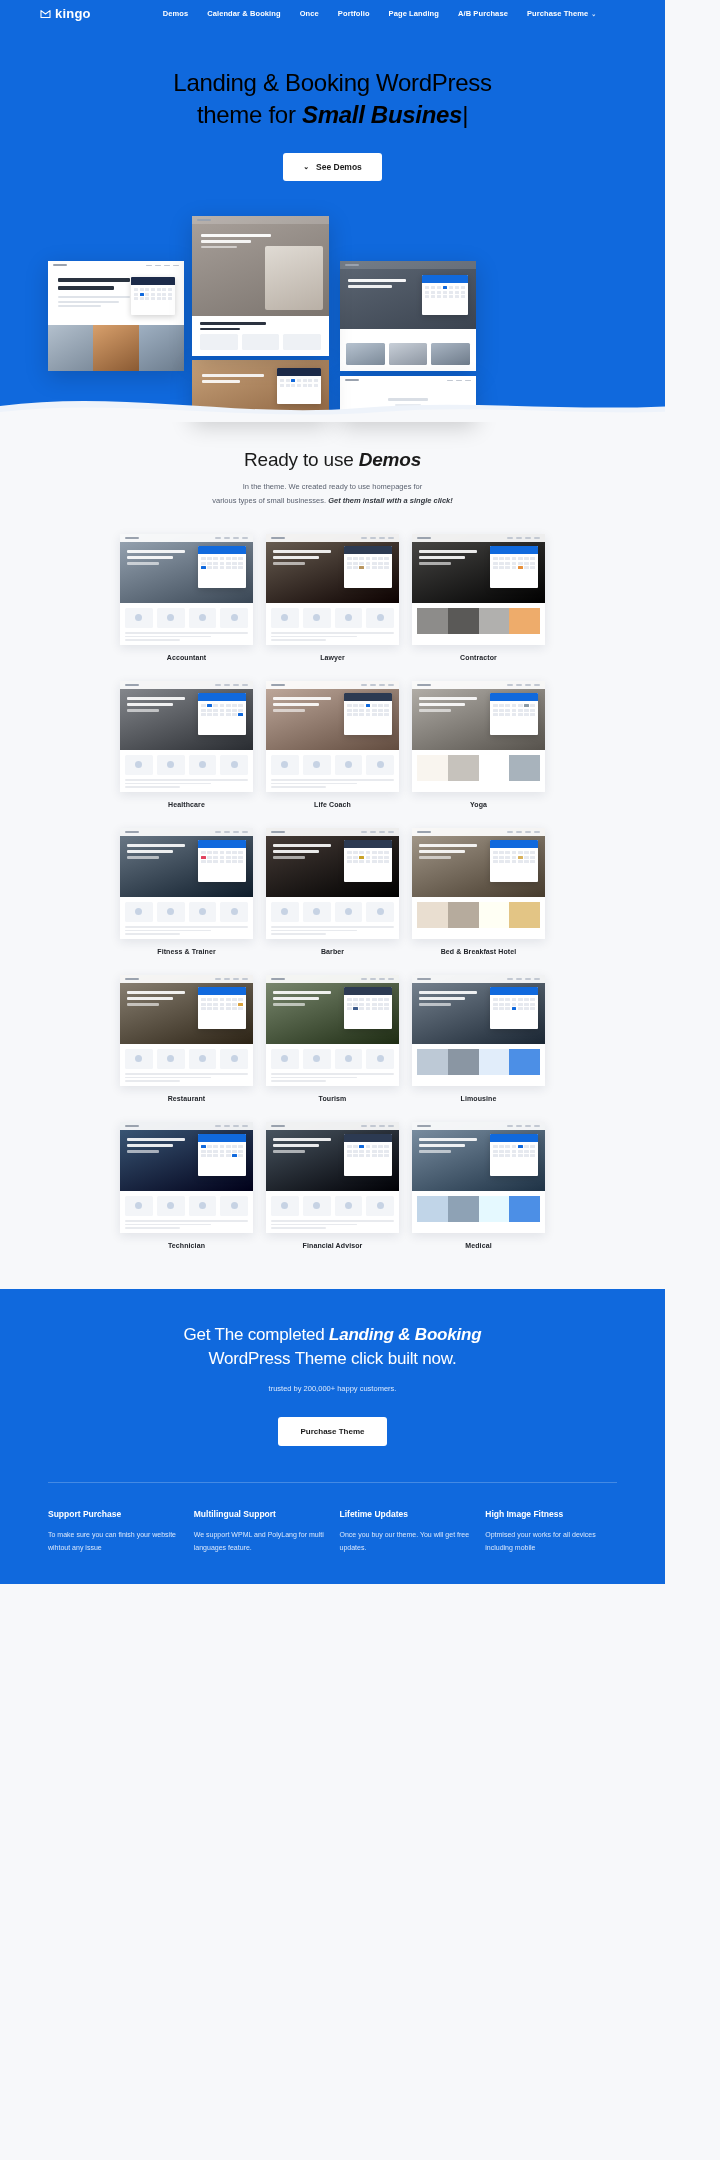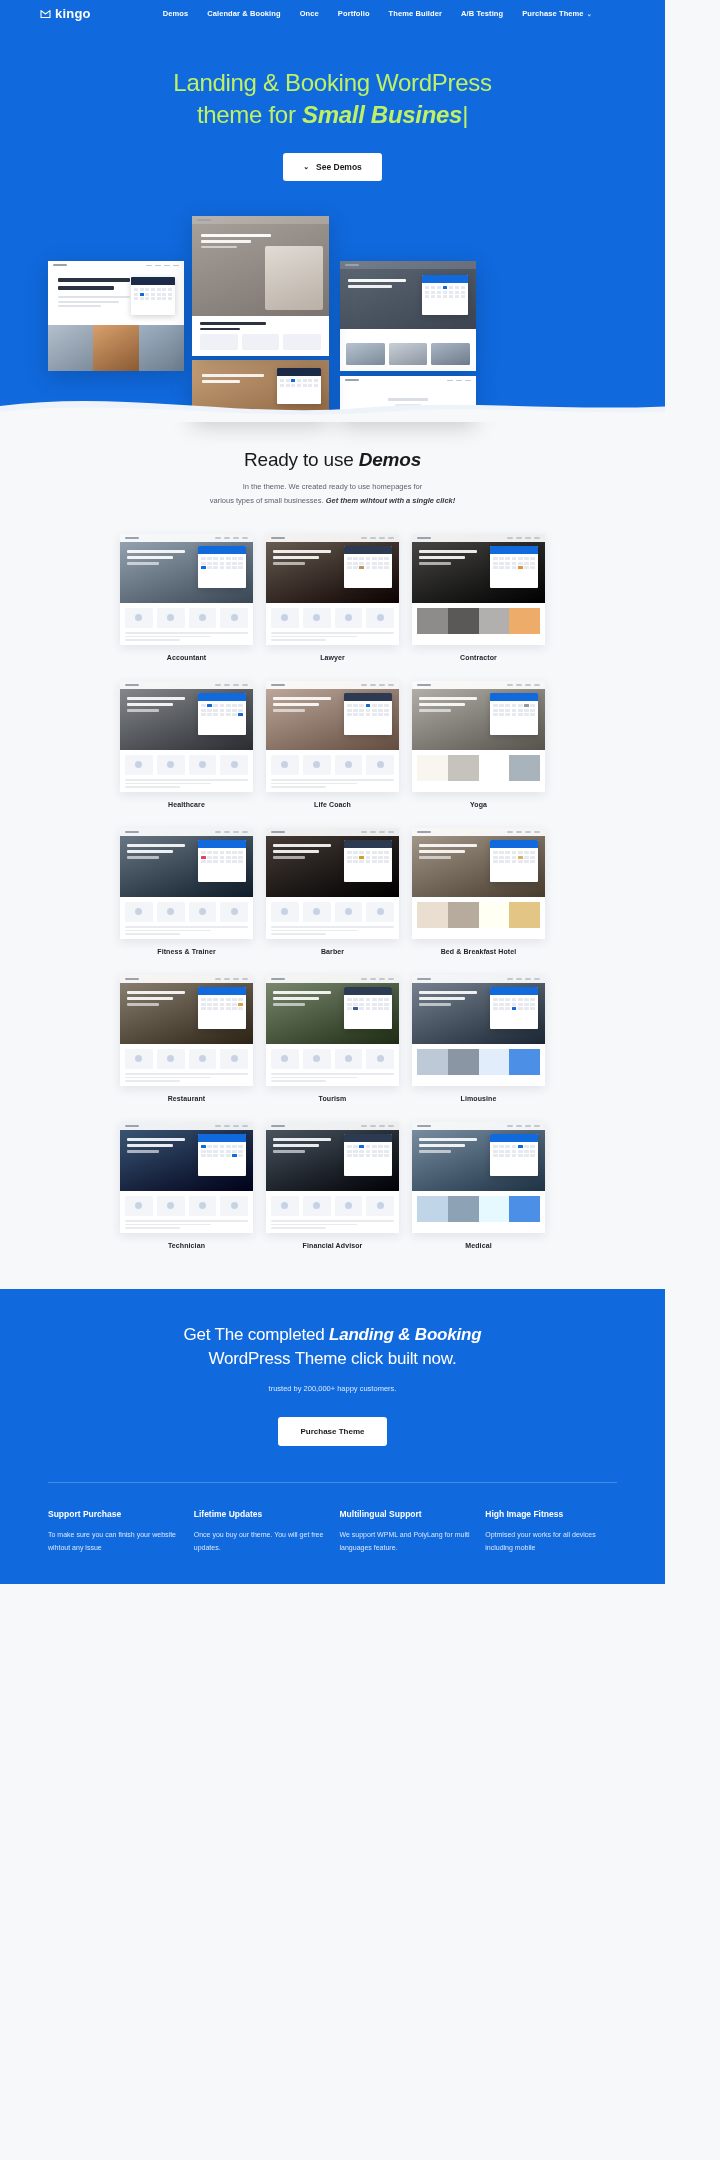--- a/index.html
+++ b/index.html
@@ -51,21 +51,21 @@
     white-space: nowrap;
     cursor: pointer;
     display: flex;
     align-items: center;
     gap: 3px;
   }
   .chev { font-size: 6px; line-height: 1; opacity: .85; }
 
   .hero-copy { text-align: center; padding: 40px 0 0; }
   .hero-title {
-    color: #bef264;
+    color: #000000;
     font-size: 24px;
     line-height: 1.32;
     font-weight: 400;
     letter-spacing: -.3px;
   }
   .hero-title .em { font-style: italic; font-weight: 700; }
   .caret { font-weight: 300; }
 
   .hero-btn-wrap { text-align: center; margin-top: 23px; }
   .hero-btn {
@@ -244,24 +244,24 @@
         <a class="nav-link" href="#">
           <span>Calendar &amp; Booking</span>
         </a>
         <a class="nav-link" href="#">
           <span>Once</span>
         </a>
         <a class="nav-link" href="#">
           <span>Portfolio</span>
         </a>
         <a class="nav-link" href="#">
-          <span>Theme Builder</span>
+          <span>Page Landing</span>
         </a>
         <a class="nav-link" href="#">
-          <span>A/B Testing</span>
+          <span>A/B Purchase</span>
         </a>
         <a class="nav-link" href="#">
           <span>Purchase Theme</span>
           <span class="chev">⌄</span>
         </a>
       </div>
     </nav>
 
     <div class="hero-copy">
       <h1 class="hero-title">
@@ -439,21 +439,21 @@
     </div>
   </section>
 
   <section class="demos">
     <div class="section-head">
       <h2 class="section-title">
         <span>Ready to use </span><span class="em">Demos</span>
       </h2>
       <p class="section-sub">
         <span>In the theme. We created ready to use homepages for</span><br>
-        <span>various types of small businesses. </span><span class="em">Get them wihtout with a single click!</span>
+        <span>various types of small businesses. </span><span class="em">Get them install with a single click!</span>
       </p>
     </div>
 
     <div class="grid" id="demo-grid">
         <div class="demo-card">
           <div class="thumb">
             <div class="t-hero">
               <div class="ph" style="background:linear-gradient(160deg,#9aa7b5,#394654)"></div>
               <div class="t-bar">
                 <span class="dots">
@@ -1339,26 +1339,26 @@
   </section>
 
   <footer class="footer">
     <div class="footer-rule"></div>
     <div class="footer-cols">
       <div>
         <div class="fc-title">Support Purchase</div>
         <div class="fc-text">To make sure you can finish your website wihtout any issue</div>
       </div>
       <div>
+        <div class="fc-title">Multilingual Support</div>
+        <div class="fc-text">We support WPML and PolyLang for multi languages feature.</div>
+      </div>
+      <div>
         <div class="fc-title">Lifetime Updates</div>
         <div class="fc-text">Once you buy our theme. You will get free updates.</div>
-      </div>
-      <div>
-        <div class="fc-title">Multilingual Support</div>
-        <div class="fc-text">We support WPML and PolyLang for multi languages feature.</div>
       </div>
       <div>
         <div class="fc-title">High Image Fitness</div>
         <div class="fc-text">Optmised your works for all devices including mobile</div>
       </div>
     </div>
   </footer>
 
 </div>
 

